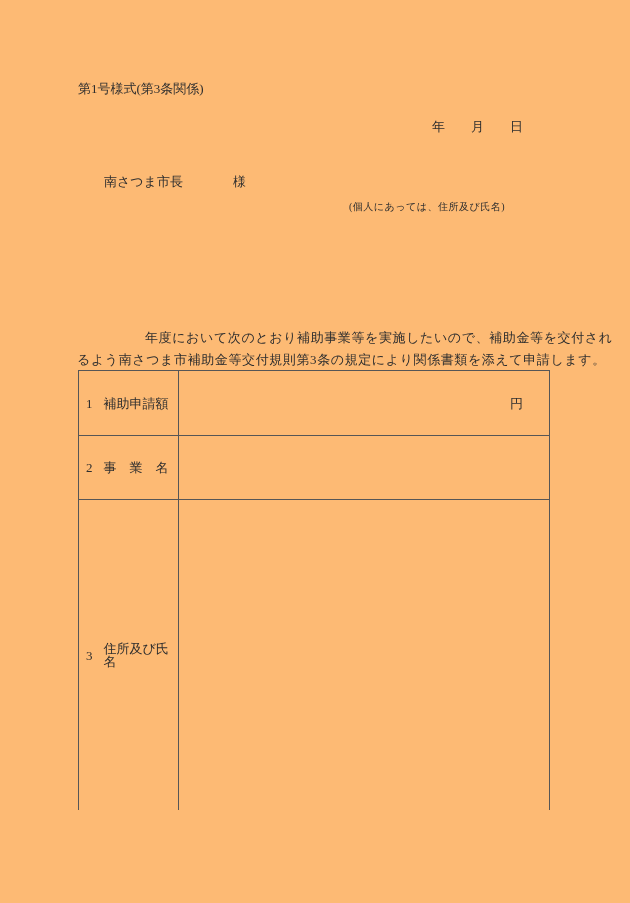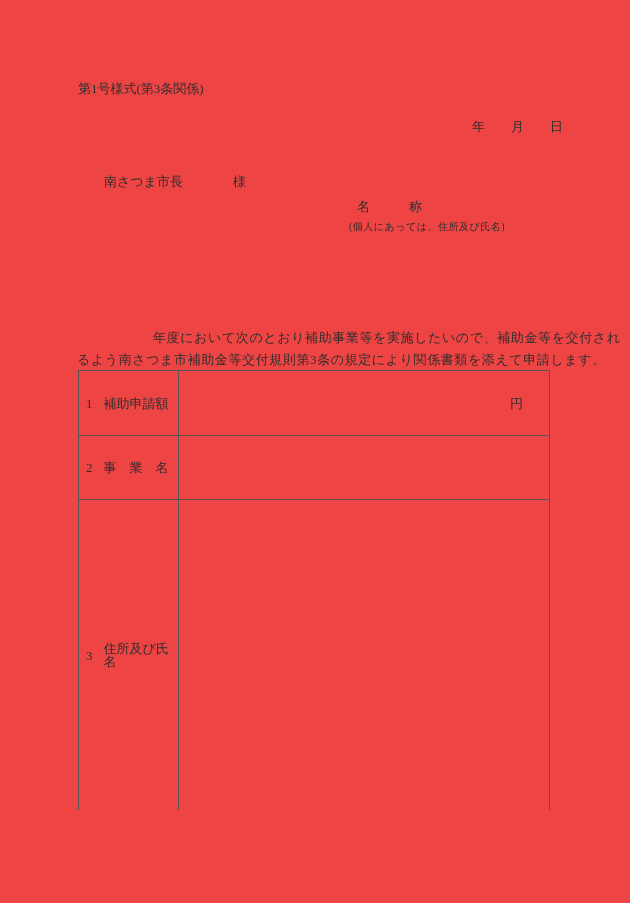--- a/index.html
+++ b/index.html
@@ -4,32 +4,32 @@
 <style>
   html, body {
     margin: 0;
     padding: 0;
     background: #fbfbfb;
   }
   .page {
     position: relative;
     width: 630px;
     height: 903px;
-    background: #ef4444;
+    background: #fdba74;
     font-family: "Liberation Serif", "DejaVu Serif", serif;
     color: #2e2e2e;
     font-size: 13px;
     line-height: 1;
     overflow: hidden;
   }
   .abs { position: absolute; white-space: nowrap; }
 
   .form-number { left: 78px; top: 82px; }
 
-  .date-line { left: 472px; top: 120px; }
+  .date-line { left: 432px; top: 120px; }
 
   .addressee { left: 104px; top: 159px; margin-top: 16px; }
   .addressee .honorific { position: absolute; left: 129px; top: 0; }
 
   .applicant-block { left: 357px; top: 197px; }
   .applicant-block .row { height: 20px; line-height: 20px; }
   .applicant-block .note {
     height: 20px; line-height: 20px;
     margin-left: -8px;
     font-size: 10px;
@@ -37,21 +37,21 @@
   }
 
   .doc-title {
     left: 0; right: 0;
     top: 291px;
     text-align: center;
     letter-spacing: 8px;
     white-space: nowrap;
   }
 
-  .body-line1 { left: 153px; top: 331px; letter-spacing: 0.6px; }
+  .body-line1 { left: 145px; top: 331px; letter-spacing: 0.6px; }
   .body-line2 { left: 77px;  top: 353px; letter-spacing: 0.6px; }
 
   .form-table {
     position: absolute;
     left: 78px; top: 370px;
     width: 472px; height: 440px;
     border-top: 1px solid #565656;
     border-left: 1px solid #565656;
     border-right: 1px solid #565656;
     box-sizing: border-box;
@@ -92,21 +92,20 @@
   <div class="abs form-number">第1号様式(第3条関係)</div>
 
   <div class="abs date-line">年　　月　　日</div>
 
   <div class="abs addressee">
     <span>南さつま市長</span>
     <span class="honorific">様</span>
   </div>
 
   <div class="abs applicant-block">
-    <div class="row">名　　　称</div>
     <div class="note">(個人にあっては、住所及び氏名)</div>
   </div>
 
 
   <div class="abs body-line1">年度において次のとおり補助事業等を実施したいので、補助金等を交付され</div>
   <div class="abs body-line2">るよう南さつま市補助金等交付規則第3条の規定により関係書類を添えて申請します。</div>
 
   <div class="form-table">
 
     <div class="t-row row1 bordered">

